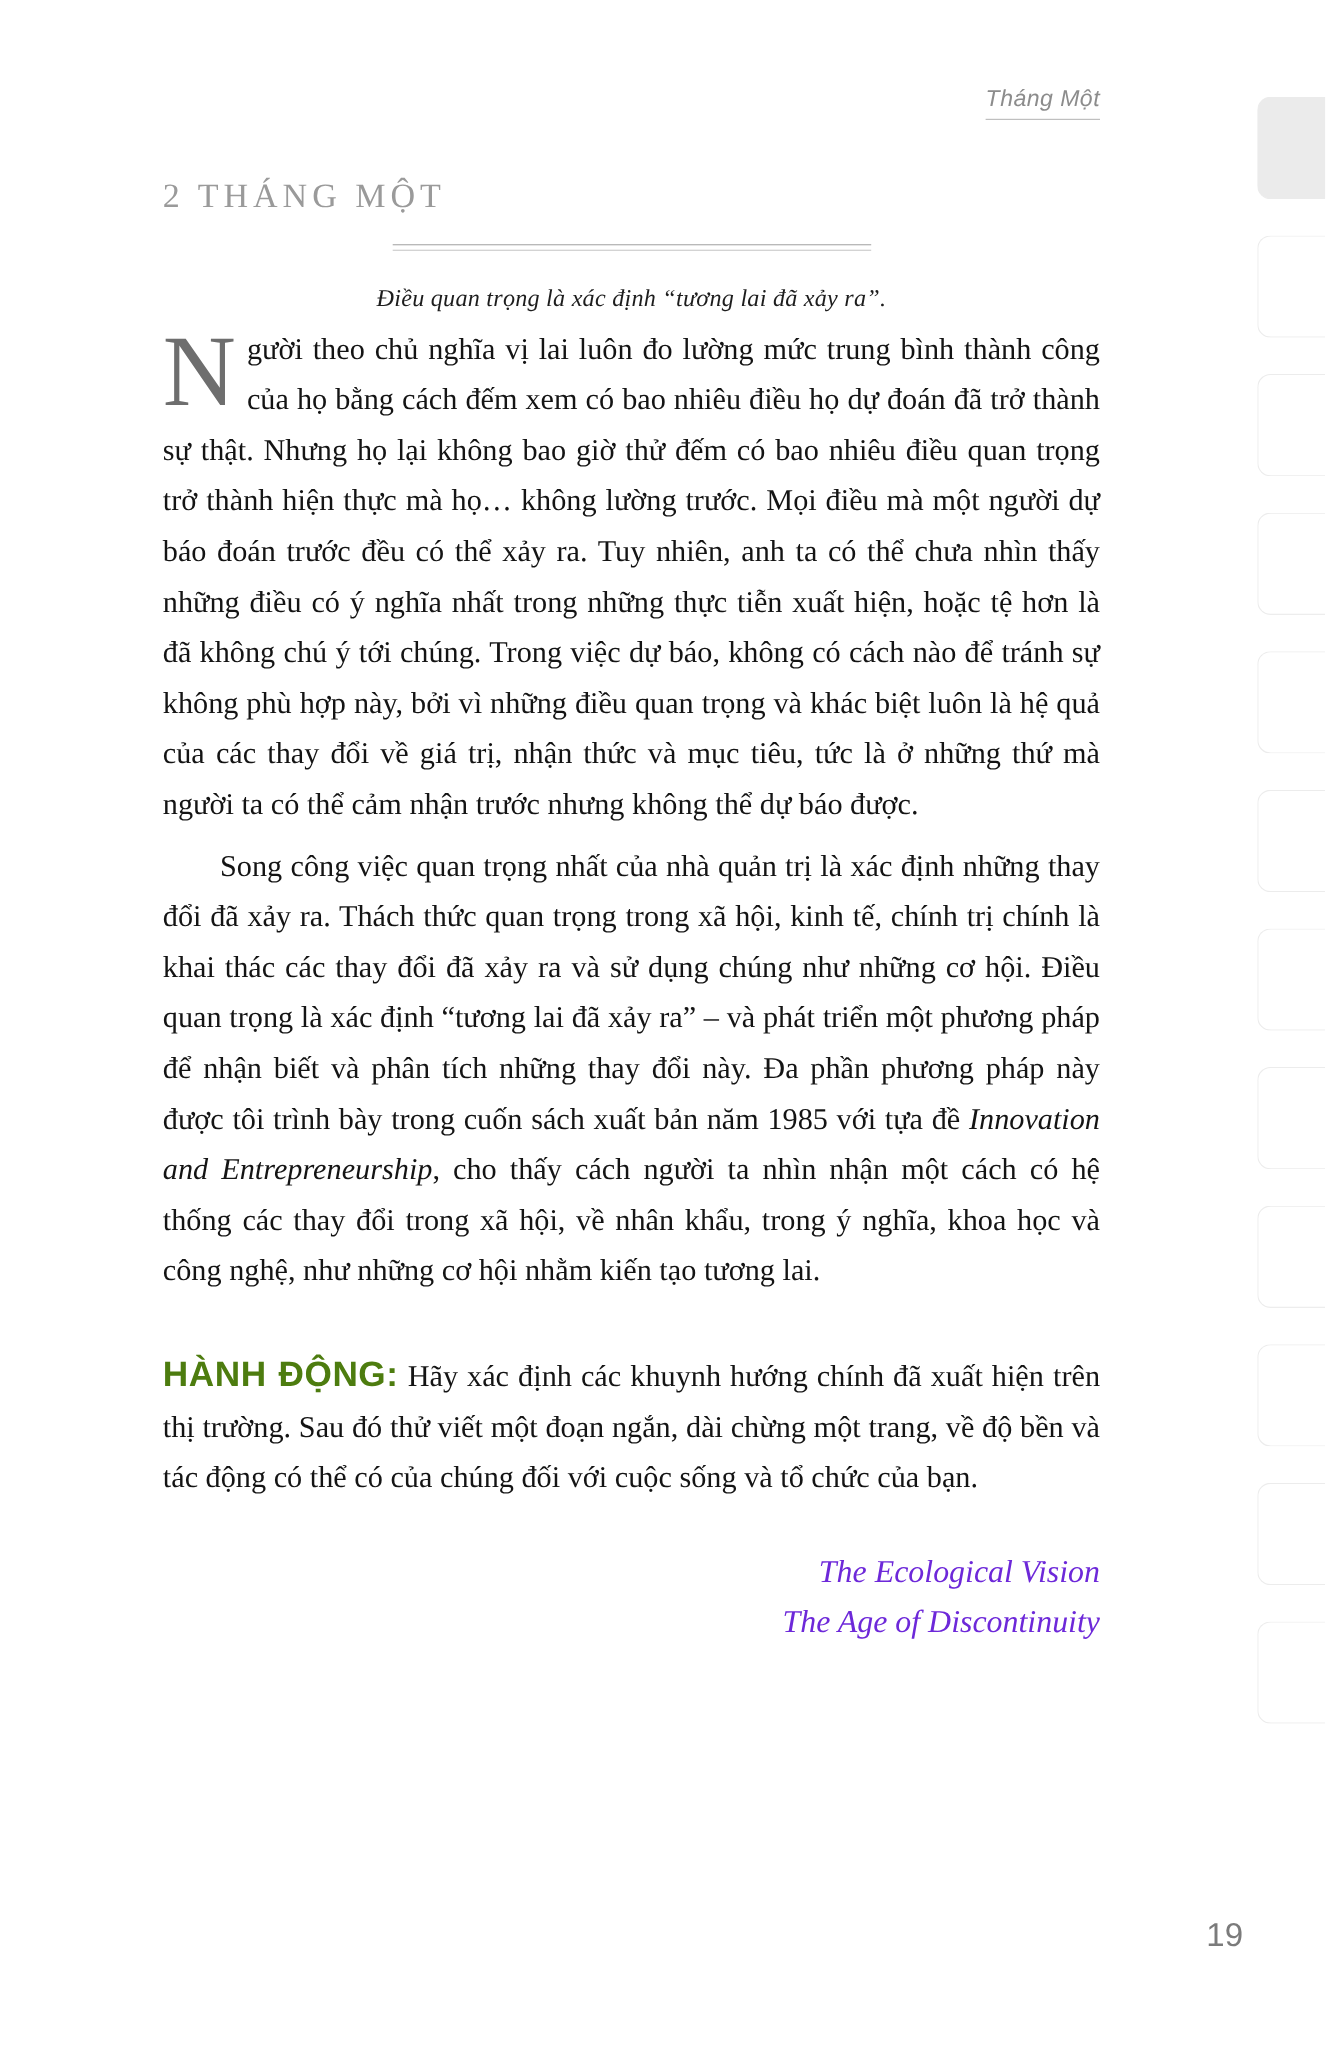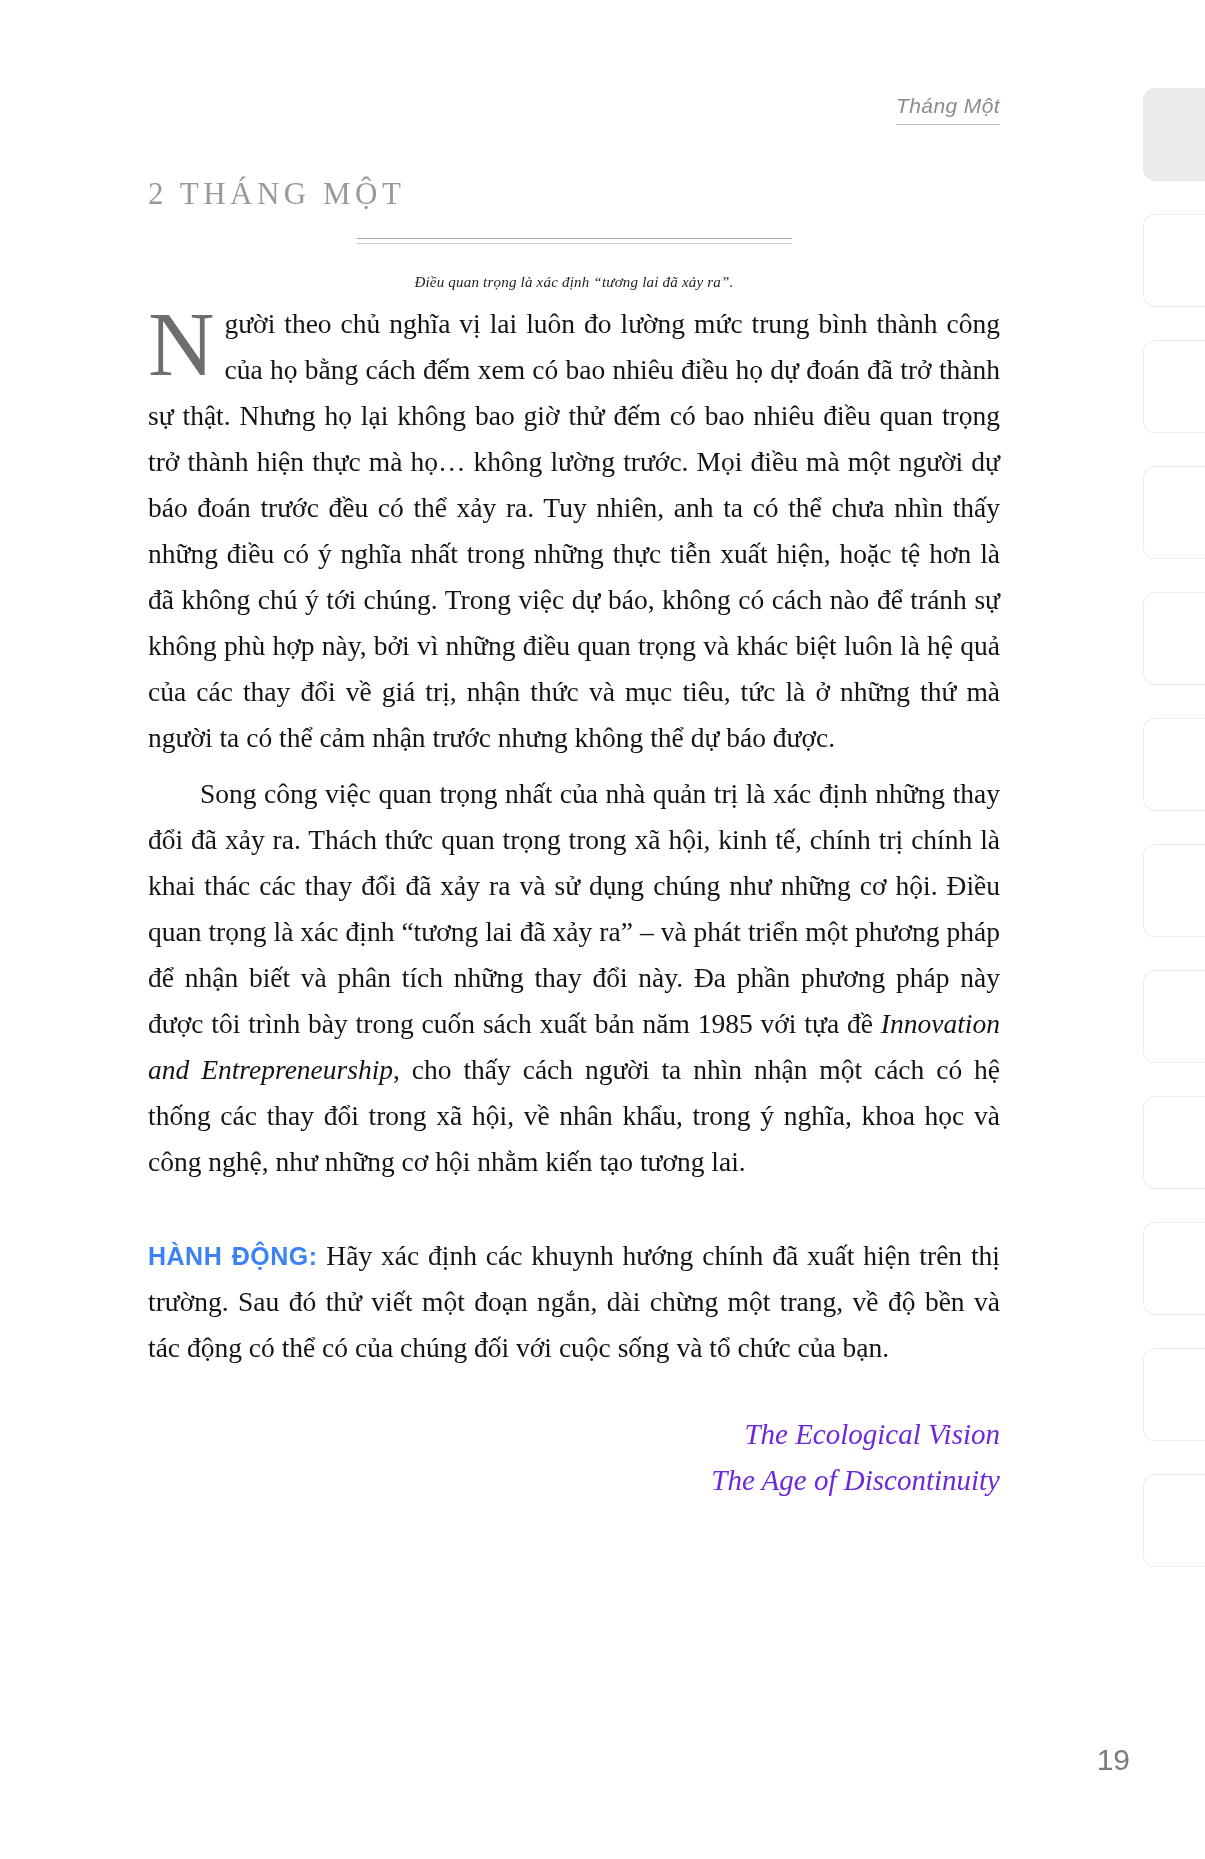--- a/index.html
+++ b/index.html
@@ -45,21 +45,21 @@
   }
   .tab.active {
     background: #ebebeb;
     border-color: #ebebeb;
   }
 
   
   .content {
     position: absolute;
     left: 0;
-    top: 16px;
+    top: 0;
     width: 1075px;
     height: 1348px;
     box-sizing: border-box;
     padding: 0 75px 0 148px;
   }
 
   
   .running-head {
     text-align: right;
     margin-top: 78px;
@@ -105,21 +105,21 @@
     letter-spacing: 2px;
     color: #111111;
   }
 
   
   .epigraph {
     margin-top: 30px;
     text-align: center;
     font-family: "Liberation Serif", "DejaVu Serif", serif;
     font-style: italic;
-    font-size: 15px;
+    font-size: 22px;
     color: #1d1d1d;
     letter-spacing: 0.2px;
   }
 
   
   .body-copy {
     margin-top: 10px;
     font-size: 27.5px;
     line-height: 46px;
     text-align: justify;
@@ -140,22 +140,22 @@
   .para-indent {
     text-indent: 52px;
     margin-top: 10px !important;
   }
   .para-action {
     margin-top: 48px !important;
   }
   .action-label {
     font-family: "Liberation Sans", "DejaVu Sans", sans-serif;
     font-weight: 700;
-    font-size: 25px;
-    color: #3b82f6;
+    font-size: 32px;
+    color: #4d7c0f;
     letter-spacing: 0.5px;
   }
   em.title-italic {
     font-style: italic;
   }
 
   
   .citations {
     margin-top: 40px;
     text-align: right;

